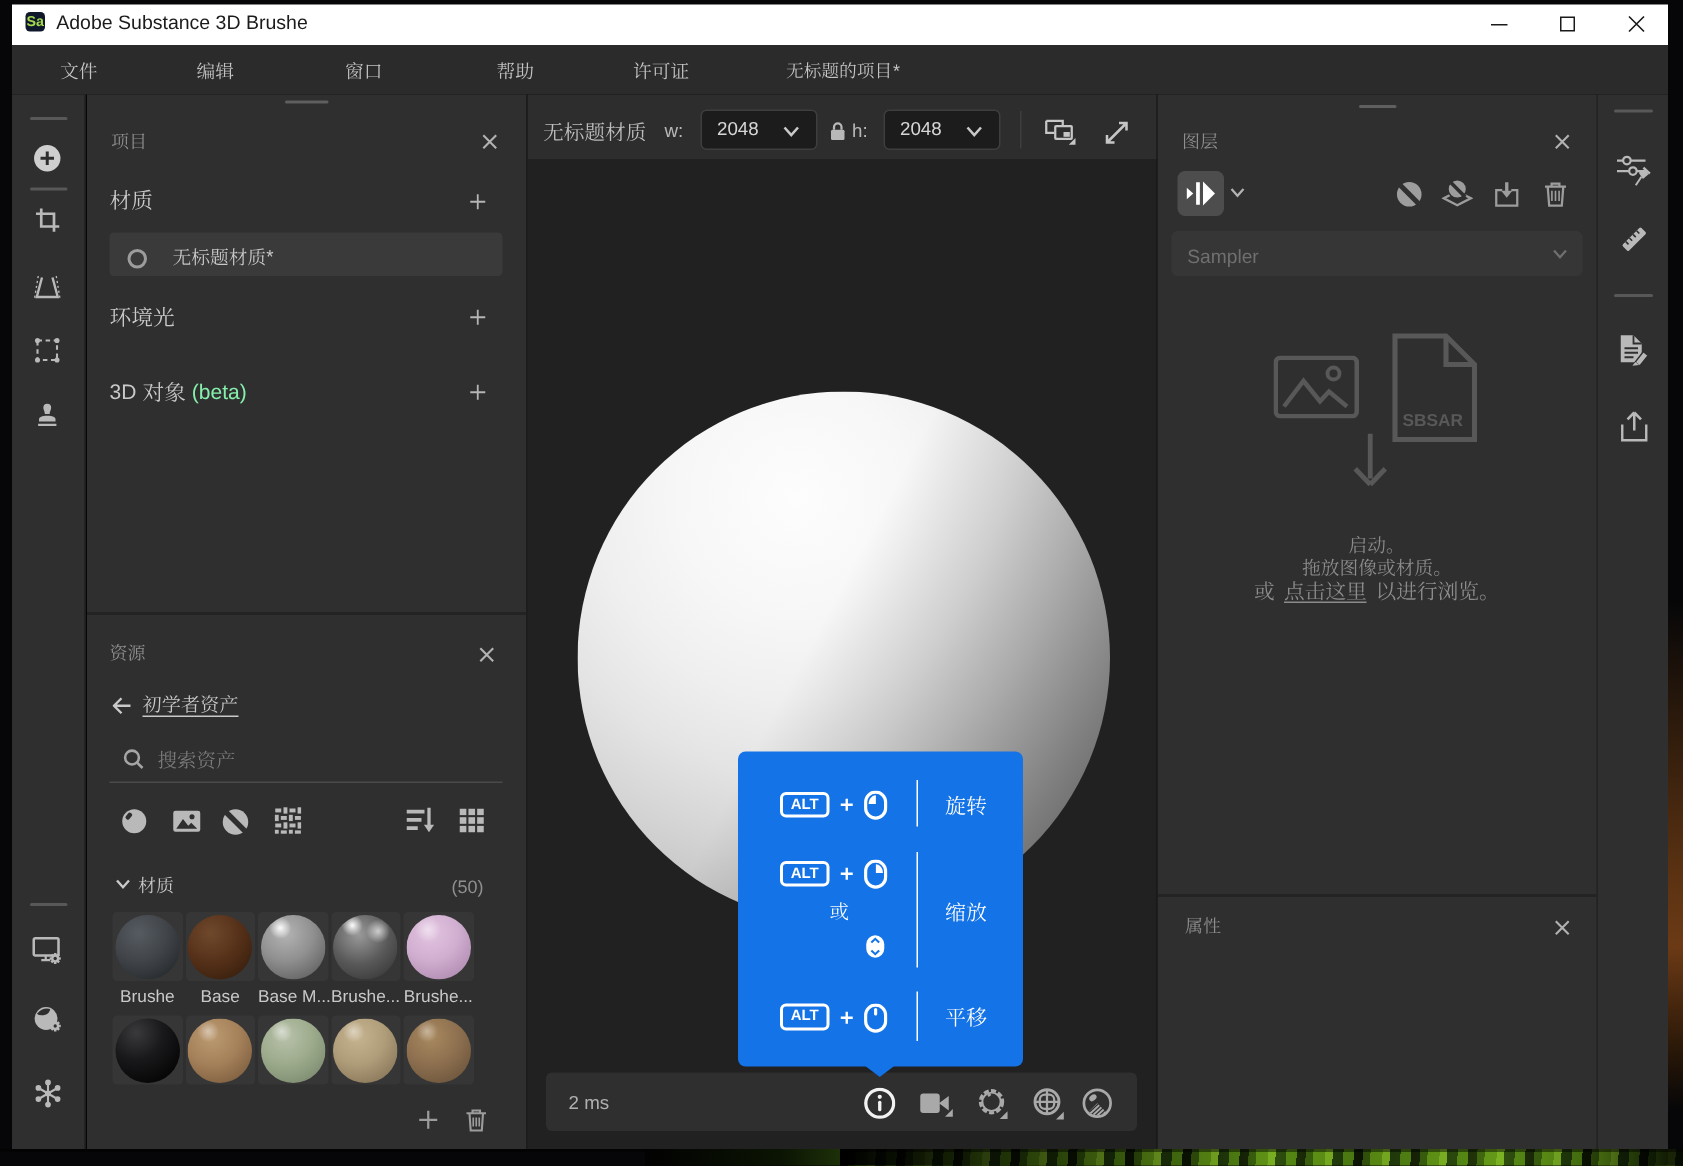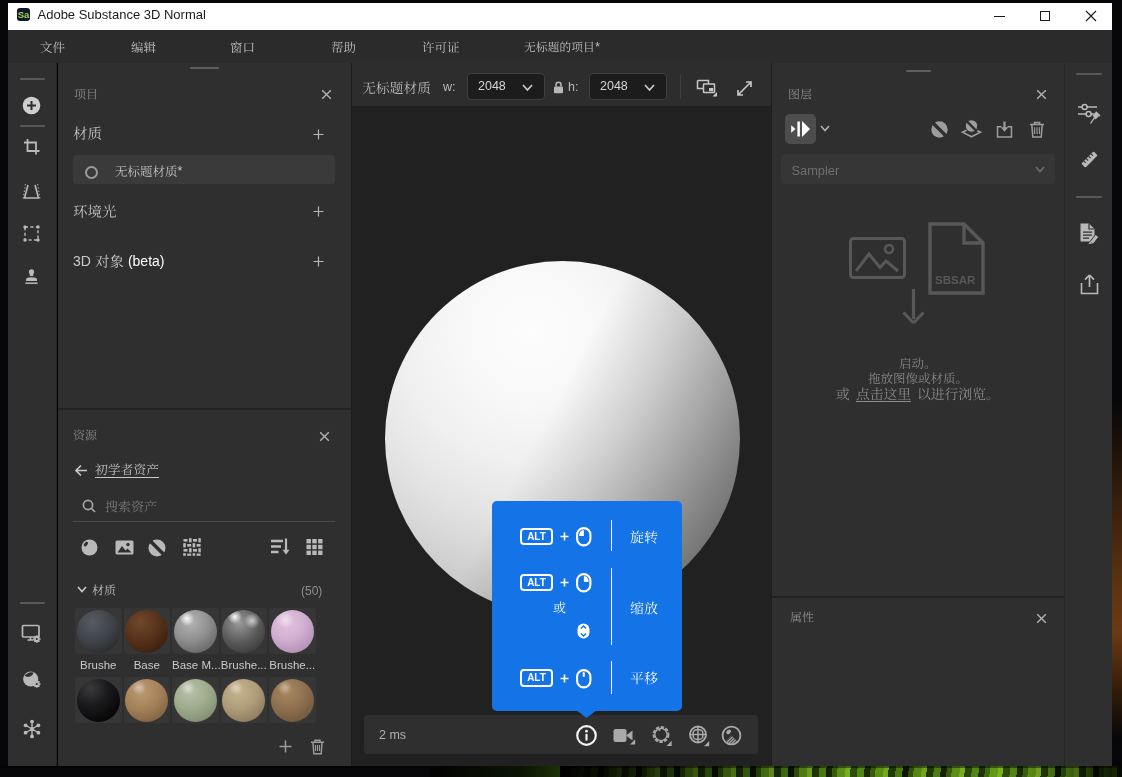--- a/index.html
+++ b/index.html
@@ -10,21 +10,21 @@
 <div class="a" style="left:0;top:0;width:1122px;height:777px;background:#060608"></div>
 <div class="a" style="left:1112px;top:400px;width:10px;height:340px;background:linear-gradient(180deg,rgba(20,10,4,0) 0%,#2e1b0c 25%,#5c3312 55%,#6b3a15 68%,#2a1808 88%,rgba(10,5,2,0) 100%)"></div>
 <div class="a" style="left:560px;top:766px;width:562px;height:11px;background:
 repeating-linear-gradient(94deg,#0c1503 0 6px,#33550c 6px 11px,#5d8f15 11px 19px,#7cb023 19px 24px,#1d350a 24px 31px,#4f7f12 31px 38px)"></div>
 <div class="a" style="left:560px;top:766px;width:562px;height:11px;background:
 linear-gradient(90deg,#000 0%,rgba(0,0,0,0.85) 9%,rgba(0,0,0,0.6) 20%,rgba(0,0,0,0.35) 32%,rgba(0,0,0,0.12) 44%,rgba(110,170,30,0.2) 52%,rgba(0,0,0,0.08) 62%,rgba(120,185,35,0.22) 78%,rgba(0,0,0,0.15) 88%,rgba(0,0,0,0.8) 98%)"></div>
 <div class="a" style="left:0px;top:766px;width:1122px;height:2px;background:rgba(0,0,0,0.45)"></div>
 <div class="a" style="left:430px;top:766px;width:130px;height:11px;background:linear-gradient(90deg,#020202 0%,#0b1403 70%,#1c3008 100%)"></div>
 <div class="a" style="left:8px;top:3px;width:1104px;height:27px;background:#fff"></div>
 <div class="a" style="left:17px;top:8px;width:13px;height:13px;background:#0f172a;border-radius:3px;color:#a4d94e;font-size:9.5px;font-weight:bold;text-align:center;line-height:13.5px">Sa</div>
-<div class="txt" style="left:37.5px;top:8px;font-size:13px;line-height:13px;color:#1b1b1b">Adobe Substance 3D Normal</div>
+<div class="txt" style="left:37.5px;top:8px;font-size:13px;line-height:13px;color:#1b1b1b">Adobe Substance 3D Brushe</div>
 <div class="a" style="left:994px;top:16px;width:11px;height:1px;background:#1a1a1a"></div>
 <div class="a" style="left:1040px;top:11px;width:10px;height:10px;border:1px solid #1a1a1a"></div>
 <svg class="a" style="left:1085px;top:10px" width="12" height="12" viewBox="0 0 12 12">
     <path d="M1 1 L11 11 M11 1 L1 11" stroke="#1a1a1a" stroke-width="1.1"></path>
   </svg>
 <div class="a" style="left:8px;top:30px;width:1104px;height:33px;background:#2b2b2b"></div>
 <svg style="position:absolute;left:40.0px;top:40.5px;" width="25.0" height="12.5" viewBox="0 0 25.0 12.5">
     <g transform="translate(0,11.00) scale(0.01250,-0.01250)" fill="#c4c4c4">
       <use href="#g6587" x="0"></use>
       <use href="#g4EF6" x="1000"></use>
@@ -180,21 +180,21 @@
     <path d="M5.5 0.5v10M0.5 5.5h10" stroke="#b5b5b5" stroke-width="1.2"></path>
   </svg>
 <div class="a" style="left:73px;top:253px;display:flex;align-items:center;height:16px">
     <span style="color:#c9c9c9;font-size:14px;margin-right:4px">3D</span>
     <svg width="29.0" height="14.5" viewBox="0 0 29.0 14.5">
       <g transform="translate(0,12.76) scale(0.01450,-0.01450)" fill="#c9c9c9">
         <use href="#g5BF9" x="0"></use>
         <use href="#g8C61" x="1000"></use>
       </g>
     </svg>
-    <span style="color:#ffffff;font-size:14px;margin-left:4px">(beta)</span>
+    <span style="color:#86efac;font-size:14px;margin-left:4px">(beta)</span>
   </div>
 <svg class="a" style="left:312.5px;top:255.5px" width="11" height="11" viewBox="0 0 11 11">
     <path d="M5.5 0.5v10M0.5 5.5h10" stroke="#b5b5b5" stroke-width="1.2"></path>
   </svg>
 <svg style="position:absolute;left:73.0px;top:428.5px;" width="24.0" height="12.0" viewBox="0 0 24.0 12.0">
     <g transform="translate(0,10.56) scale(0.01200,-0.01200)" fill="#8f8f8f">
       <use href="#g8D44" x="0"></use>
       <use href="#g6E90" x="1000"></use>
     </g>
   </svg>

